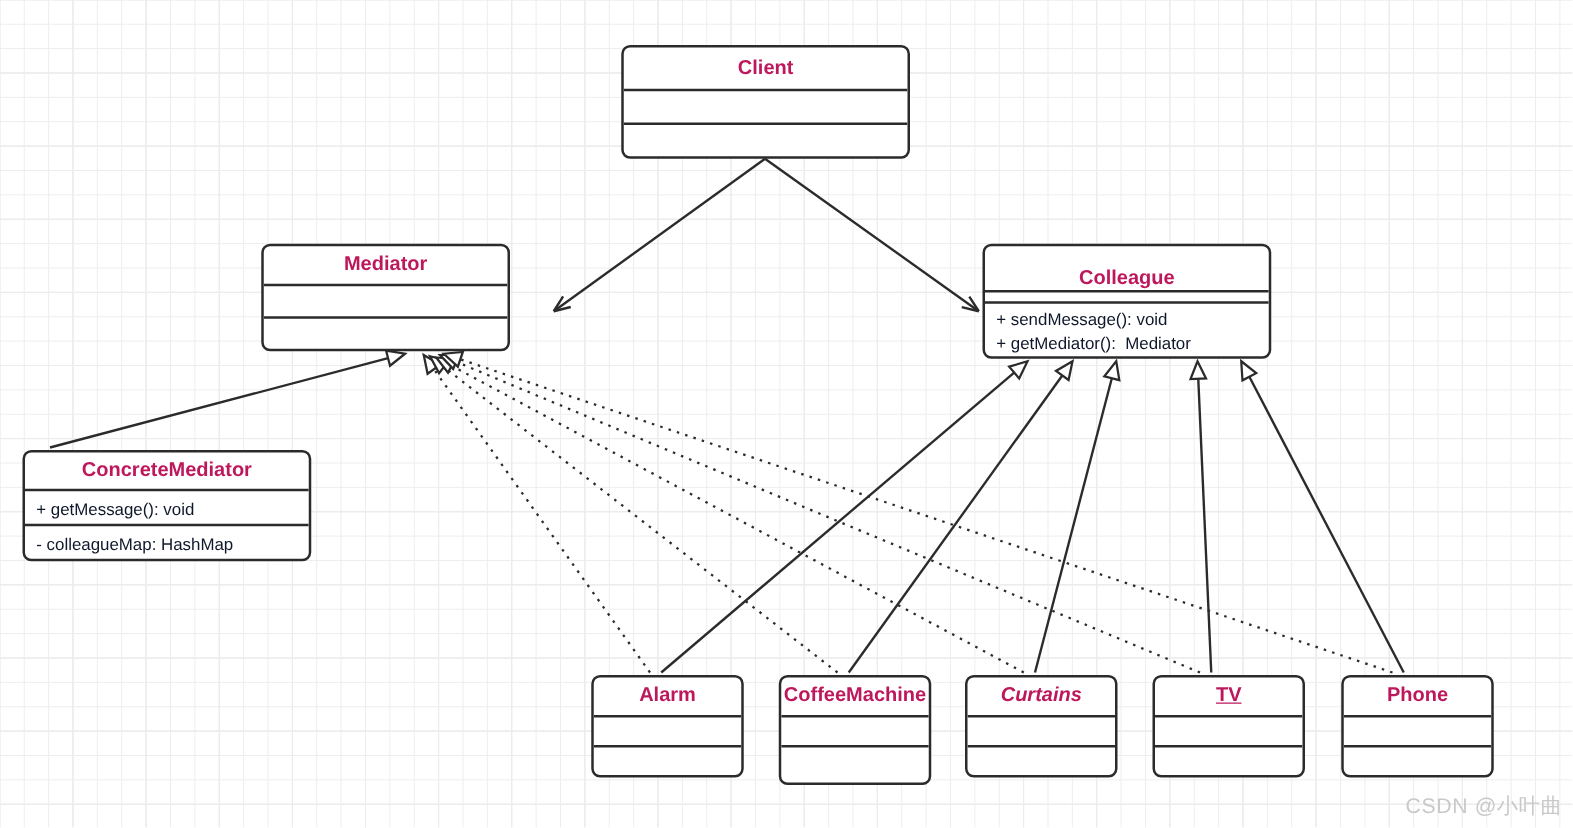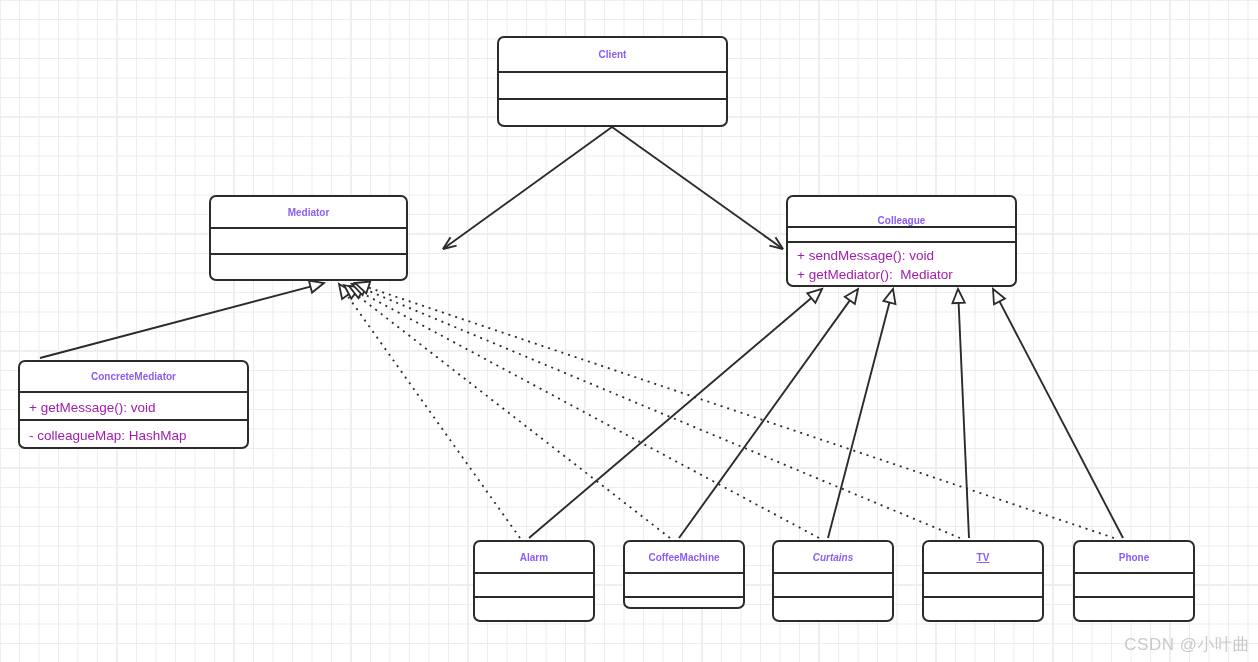--- a/index.html
+++ b/index.html
@@ -38,33 +38,33 @@
     box-sizing: border-box;
     background: #ffffff;
     border: 2.2px solid #2b2b2b;
     border-radius: 7px;
     display: flex;
     flex-direction: column;
     overflow: hidden;
   }
   .uml-title {
     font-weight: bold;
-    font-size: 10px;
-    color: #8b5cf6;
+    font-size: 16px;
+    color: #be185d;
     text-align: center;
     display: flex;
     align-items: center;
     justify-content: center;
     box-sizing: border-box;
   }
   .uml-compartment {
     box-sizing: border-box;
     border-top: 2.2px solid #2b2b2b;
     font-size: 13.5px;
-    color: #a21caf;
+    color: #0f172a;
     padding: 3px 9px 0 9px;
     display: flex;
     flex-direction: column;
     justify-content: center;
   }
   .uml-compartment .member {
     line-height: 1.45;
     white-space: pre;
   }
   .watermark {
@@ -165,21 +165,21 @@
         </div>
         <div class="uml-compartment" style="height: 28px;">
           <div class="member">- colleagueMap: HashMap</div>
         </div>
       </div>
       <div class="uml-class" style="left: 473px; top: 540px; width: 122px; height: 82px;">
         <div class="uml-title" style="height: 30px;">Alarm</div>
         <div class="uml-compartment" style="height: 24px;"></div>
         <div class="uml-compartment" style="flex: 1 1 auto;"></div>
       </div>
-      <div class="uml-class" style="left: 623px; top: 540px; width: 122px; height: 69px;">
+      <div class="uml-class" style="left: 623px; top: 540px; width: 122px; height: 88px;">
         <div class="uml-title" style="height: 30px;">CoffeeMachine</div>
         <div class="uml-compartment" style="height: 24px;"></div>
         <div class="uml-compartment" style="flex: 1 1 auto;"></div>
       </div>
       <div class="uml-class" style="left: 772px; top: 540px; width: 122px; height: 82px;">
         <div class="uml-title" style="height: 30px; font-style: italic;">Curtains</div>
         <div class="uml-compartment" style="height: 24px;"></div>
         <div class="uml-compartment" style="flex: 1 1 auto;"></div>
       </div>
       <div class="uml-class" style="left: 922px; top: 540px; width: 122px; height: 82px;">

